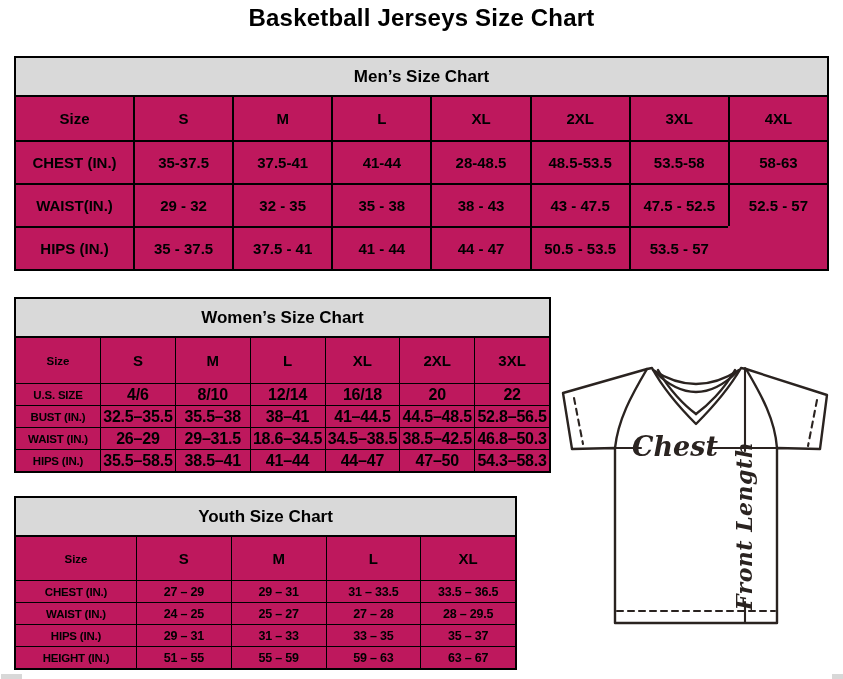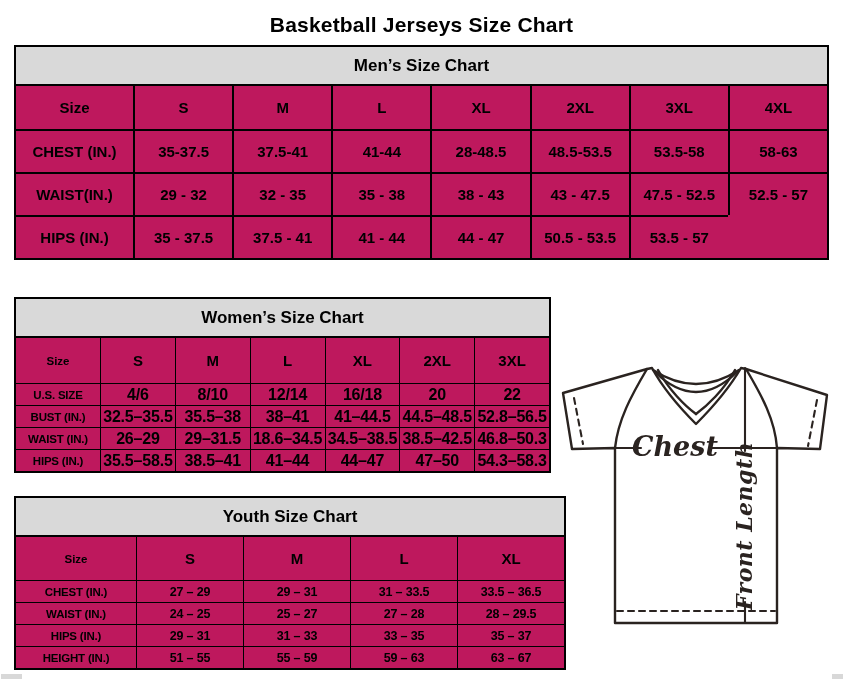--- a/index.html
+++ b/index.html
@@ -2,28 +2,28 @@
 <html><head>
 <meta charset="utf-8">
 <style>
   html,body { margin:0; padding:0; }
   body {
     width:843px; height:679px; position:relative; overflow:hidden;
     background:#ffffff; color:#000;
     font-family:"Liberation Sans", sans-serif;
   }
   .page-title {
-    position:absolute; top:13px; left:0; width:100%;
+    position:absolute; top:4px; left:0; width:100%;
     margin:0; text-align:center;
-    font-size:21px; font-weight:bold; letter-spacing:.2px;
+    font-size:24px; font-weight:bold; letter-spacing:.2px;
   }
   .chart { position:absolute; }
-  .chart.mens   { left:14px; top:45px;  width:815px; }
+  .chart.mens   { left:14px; top:56px;  width:815px; }
   .chart.womens { left:14px; top:297px; width:537px; }
-  .chart.youth  { left:14px; top:496px; width:552px; }
+  .chart.youth  { left:14px; top:496px; width:503px; }
 
   .t-header {
     box-sizing:border-box; height:41px;
     border:2px solid #000; background:#d9d9d9;
     display:flex; align-items:center; justify-content:center;
     font-weight:bold; font-size:17px;
   }
   .grid {
     box-sizing:border-box; display:grid;
     border:2px solid #000; border-top:none; background:#be185d;

